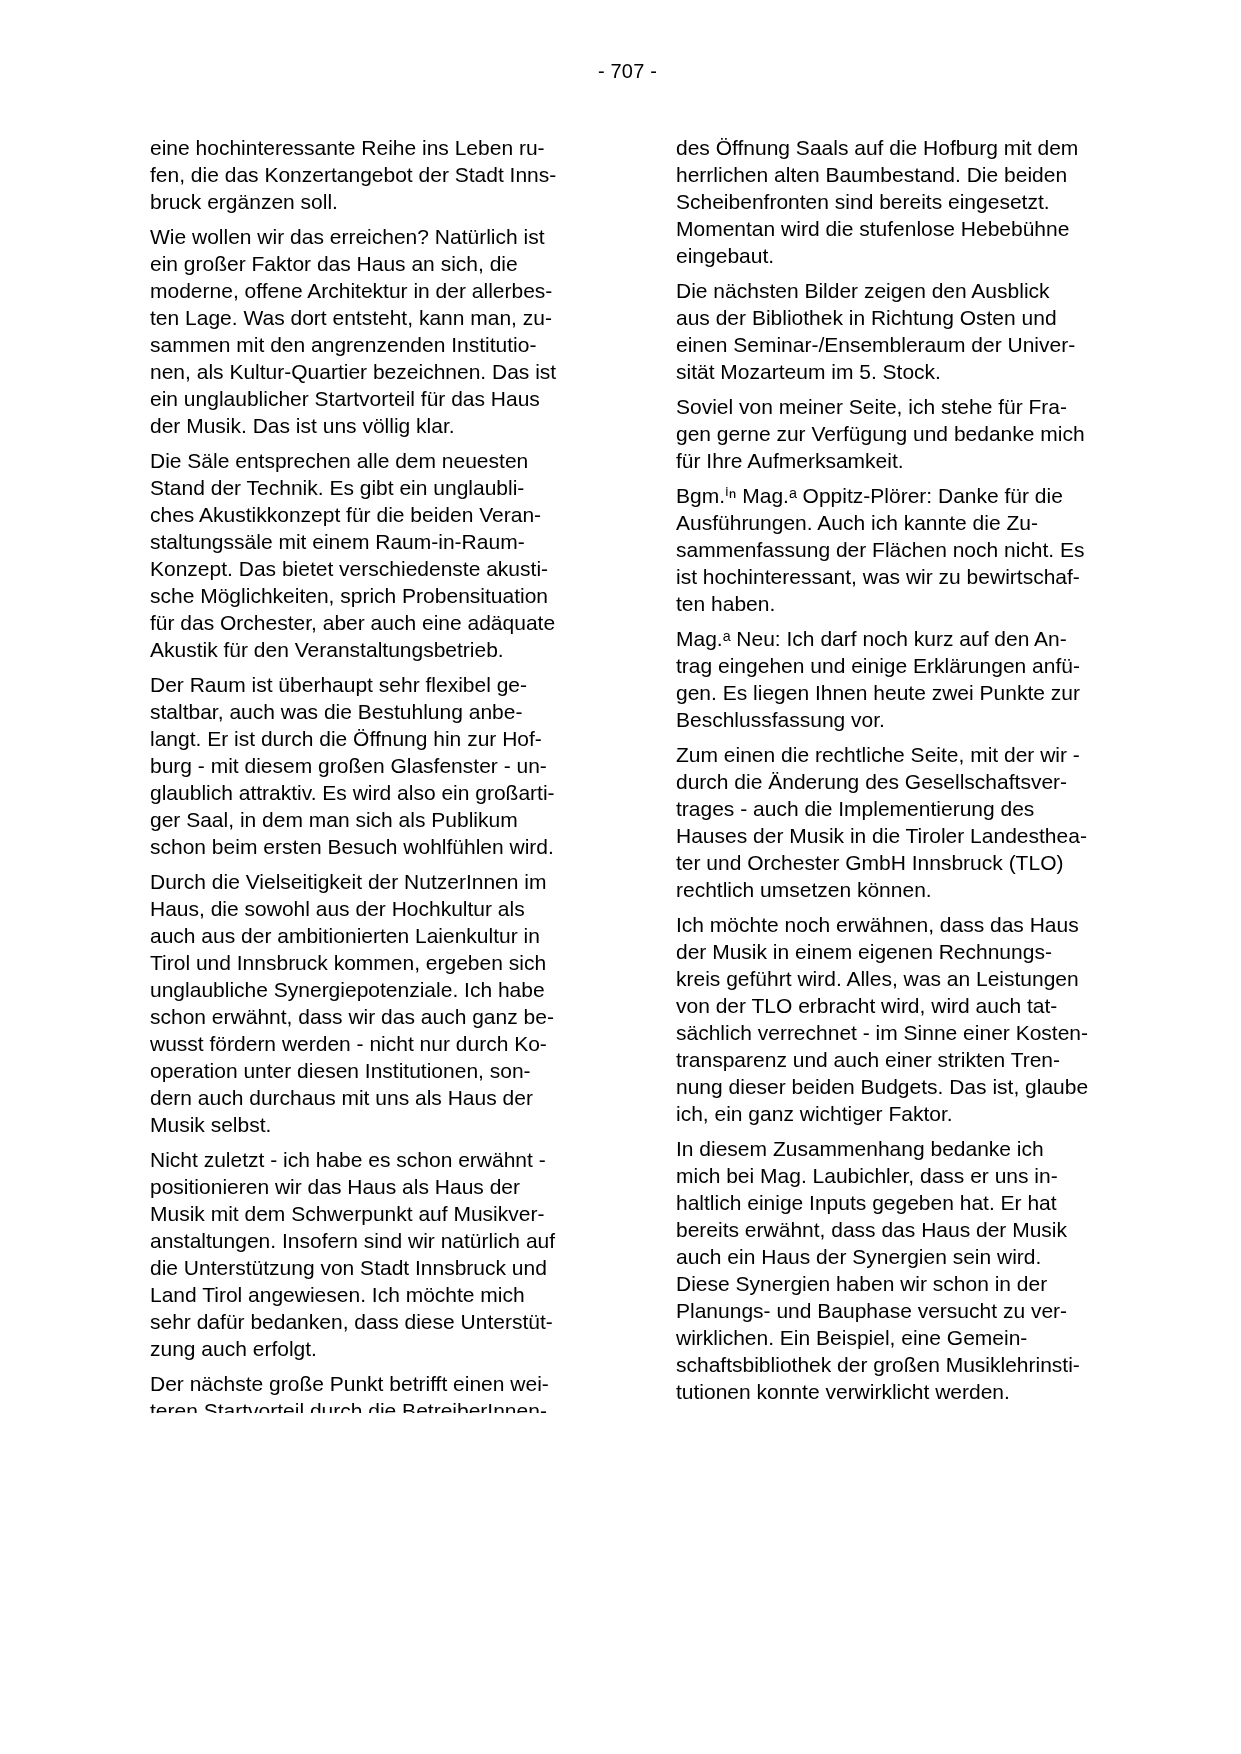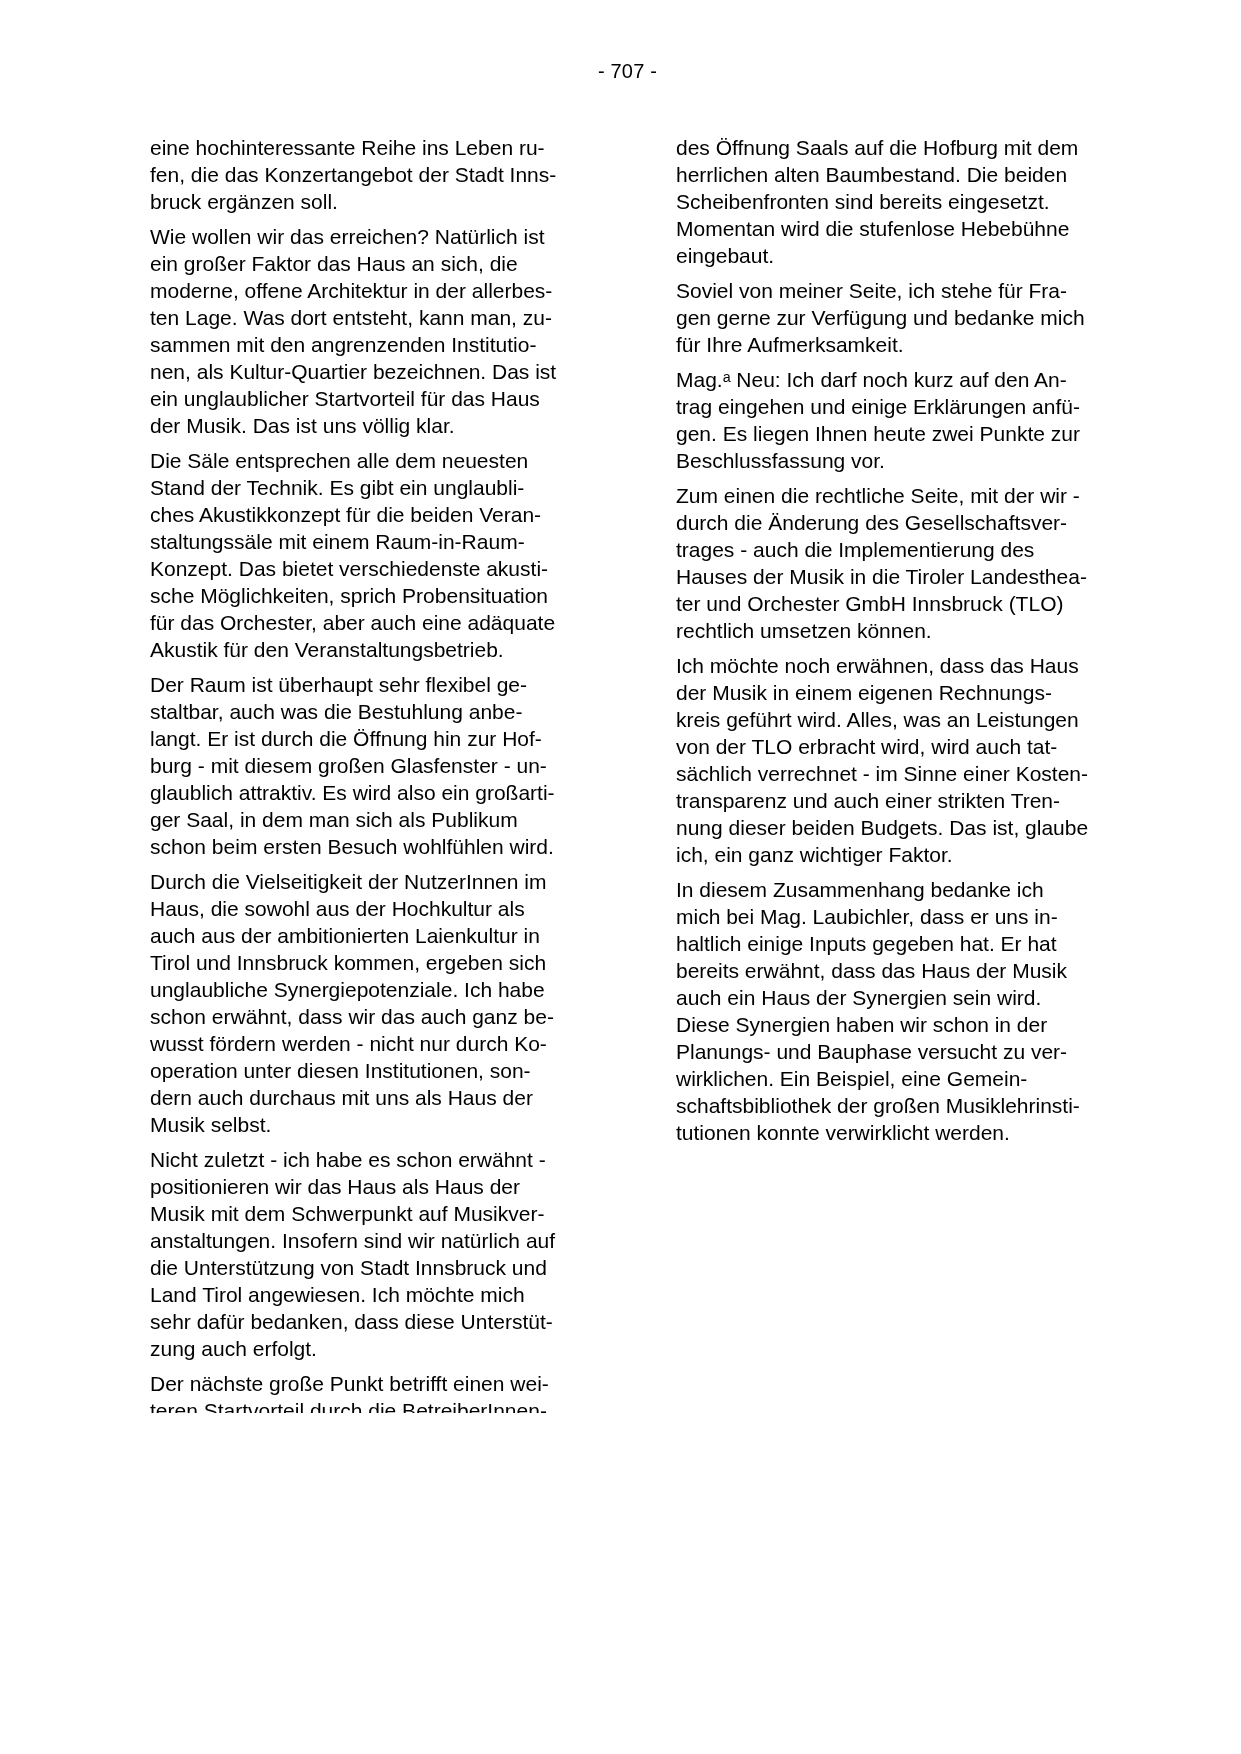--- a/index.html
+++ b/index.html
@@ -113,23 +113,32 @@
       <p>Ich zeige Ihnen nun noch ein paar aktuelle
 Bilder. Es ist der Blick durch die Glasfront</p>
     </div>
 
     <div class="col col-right">
       <p>des Öffnung Saals auf die Hofburg mit dem
 herrlichen alten Baumbestand. Die beiden
 Scheibenfronten sind bereits eingesetzt.
 Momentan wird die stufenlose Hebebühne
 eingebaut.</p>
+      <p>Die nächsten Bilder zeigen den Ausblick
+aus der Bibliothek in Richtung Osten und
+einen Seminar-/Ensembleraum der Univer-
+sität Mozarteum im 5. Stock.</p>
       <p>Soviel von meiner Seite, ich stehe für Fra-
 gen gerne zur Verfügung und bedanke mich
 für Ihre Aufmerksamkeit.</p>
+      <p>Bgm.ⁱⁿ Mag.ᵃ Oppitz-Plörer: Danke für die
+Ausführungen. Auch ich kannte die Zu-
+sammenfassung der Flächen noch nicht. Es
+ist hochinteressant, was wir zu bewirtschaf-
+ten haben.</p>
       <p>Mag.ᵃ Neu: Ich darf noch kurz auf den An-
 trag eingehen und einige Erklärungen anfü-
 gen. Es liegen Ihnen heute zwei Punkte zur
 Beschlussfassung vor.</p>
       <p>Zum einen die rechtliche Seite, mit der wir -
 durch die Änderung des Gesellschaftsver-
 trages - auch die Implementierung des
 Hauses der Musik in die Tiroler Landesthea-
 ter und Orchester GmbH Innsbruck (TLO)
 rechtlich umsetzen können.</p>

